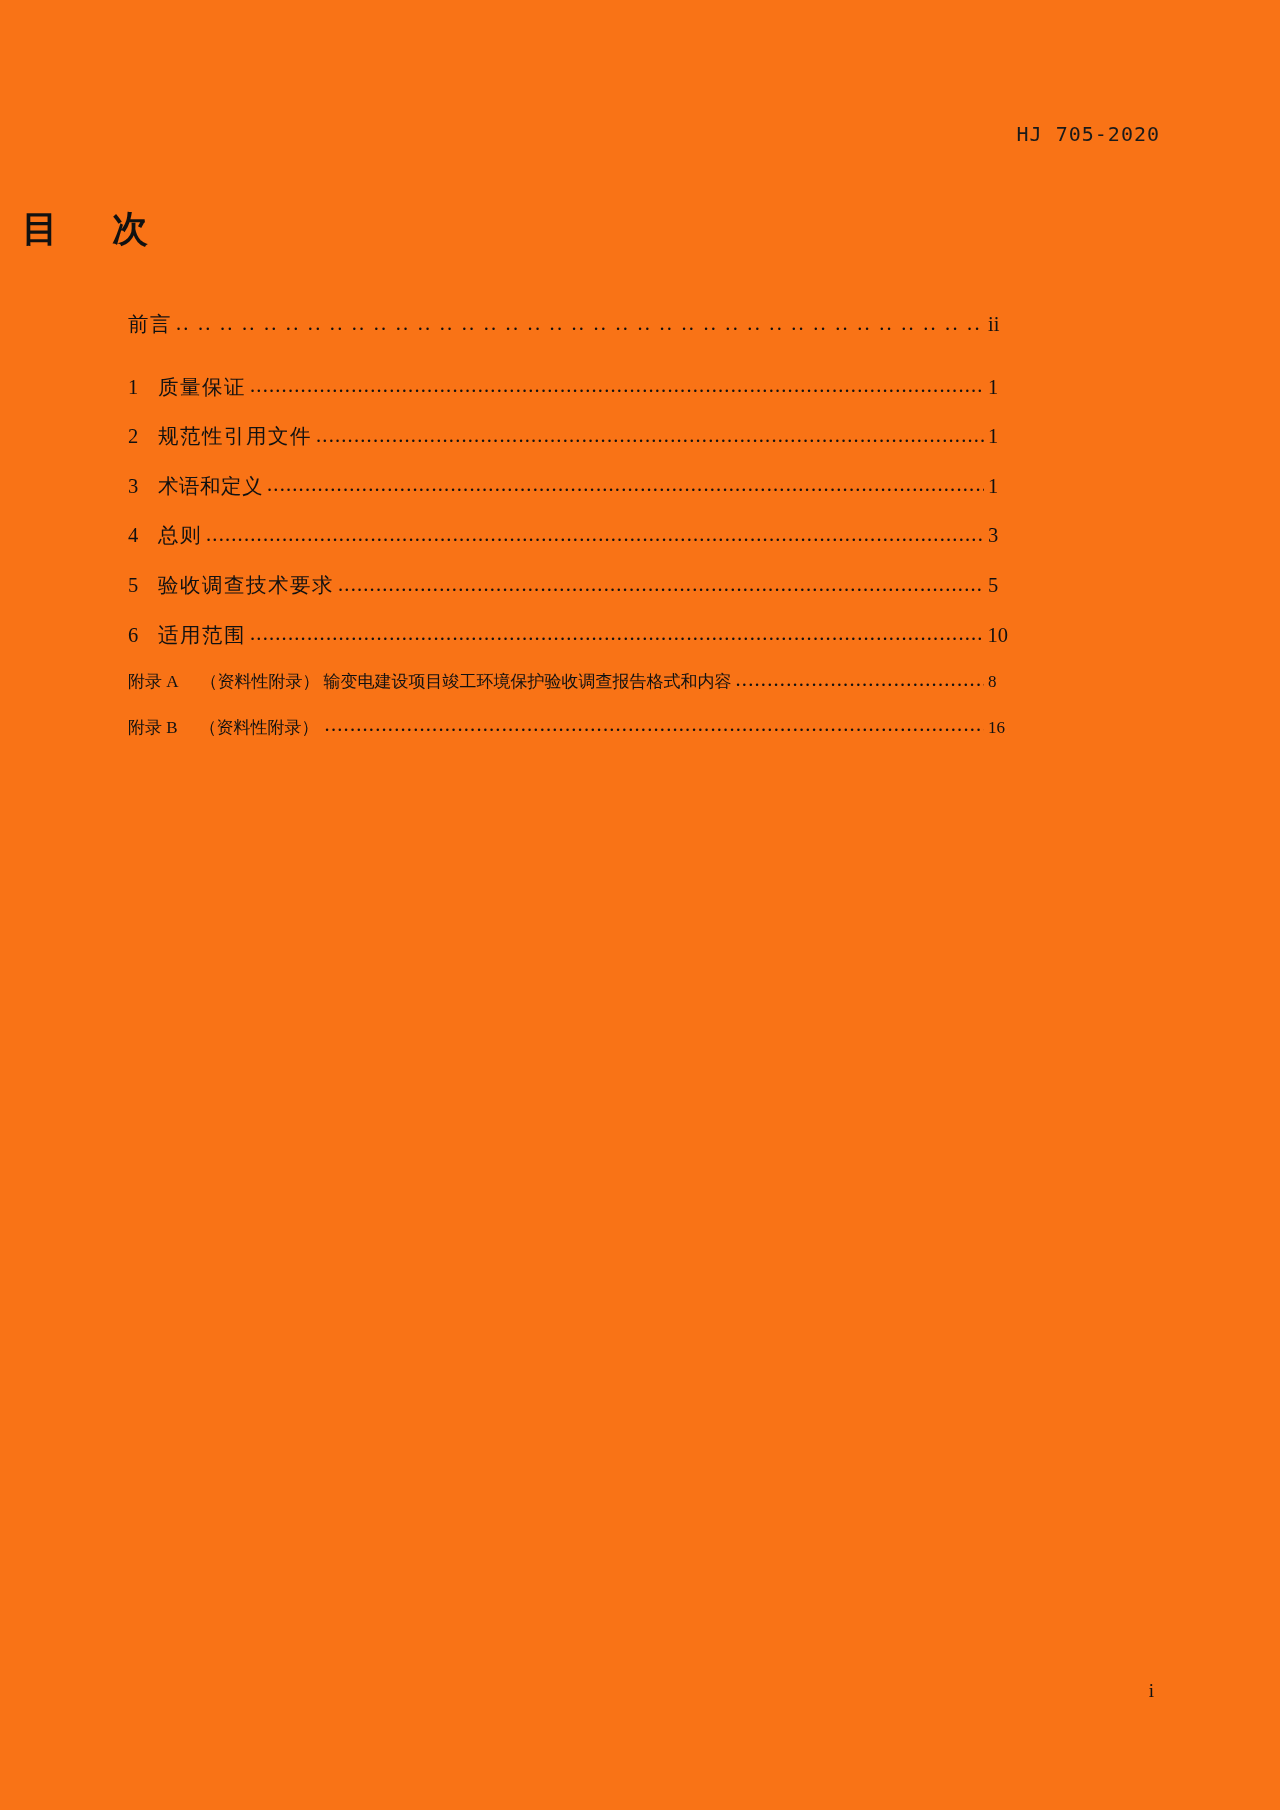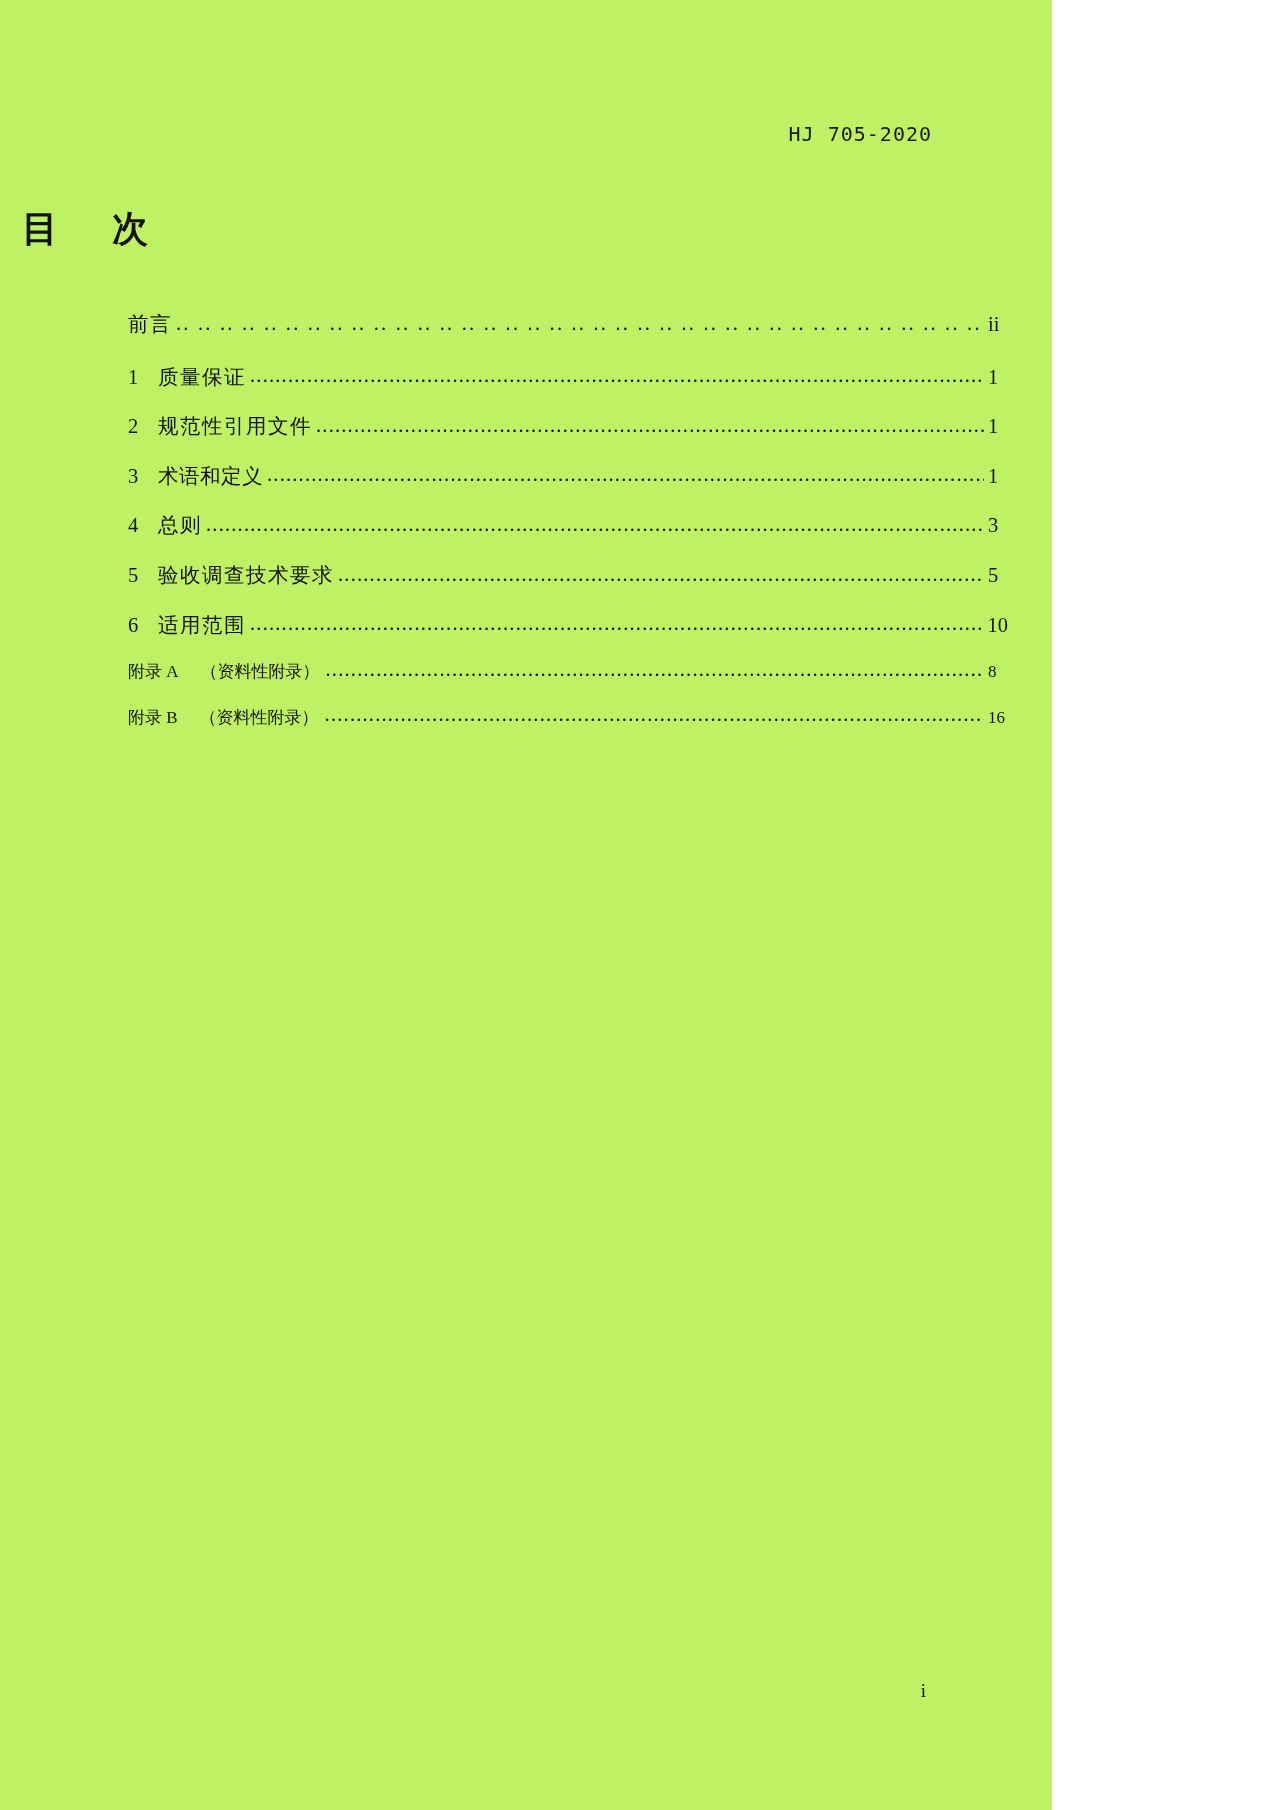--- a/index.html
+++ b/index.html
@@ -2,23 +2,23 @@
 <html><head>
 <meta charset="utf-8">
 <style>
   html, body {
     margin: 0;
     padding: 0;
     background: #ffffff;
   }
   .page {
     position: relative;
-    width: 1052px;
+    width: 1280px;
     height: 1810px;
-    background: #bef264;
+    background: #f97316;
     font-family: "Liberation Serif", "DejaVu Serif", serif;
     color: #000000;
     overflow: hidden;
   }
   .header-code {
     position: absolute;
     top: 122px;
     right: 120px;
     font-family: "DejaVu Sans Mono", monospace;
     font-size: 20px;
@@ -48,21 +48,21 @@
   .toc-row {
     display: flex;
     align-items: flex-end;
     font-size: 20.5px;
     line-height: 1.2;
     margin-bottom: 25px;
     color: #111111;
     white-space: nowrap;
   }
   .toc-row.foreword {
-    margin-bottom: 28px;
+    margin-bottom: 38px;
   }
   .toc-num {
     display: inline-block;
     min-width: 30px;
     flex: 0 0 auto;
   }
   .toc-label {
     flex: 0 0 auto;
     padding-right: 2px;
   }
@@ -169,20 +169,21 @@
     <div class="toc-row">
       <span class="toc-num">6</span>
       <span class="toc-label label-gap1">适用范围</span>
       <span class="toc-leader"></span>
       <span class="toc-page">10</span>
     </div>
 
     <div class="toc-row appendix">
       <span class="toc-num">附录 A</span>
       <span class="toc-sub">（资料性附录）</span>
+      <span class="toc-label">输变电建设项目竣工环境保护验收调查报告格式和内容</span>
       <span class="toc-leader"></span>
       <span class="toc-page">8</span>
     </div>
 
     <div class="toc-row appendix">
       <span class="toc-num">附录 B</span>
       <span class="toc-sub">（资料性附录）</span>
       <span class="toc-leader"></span>
       <span class="toc-page">16</span>
     </div>

